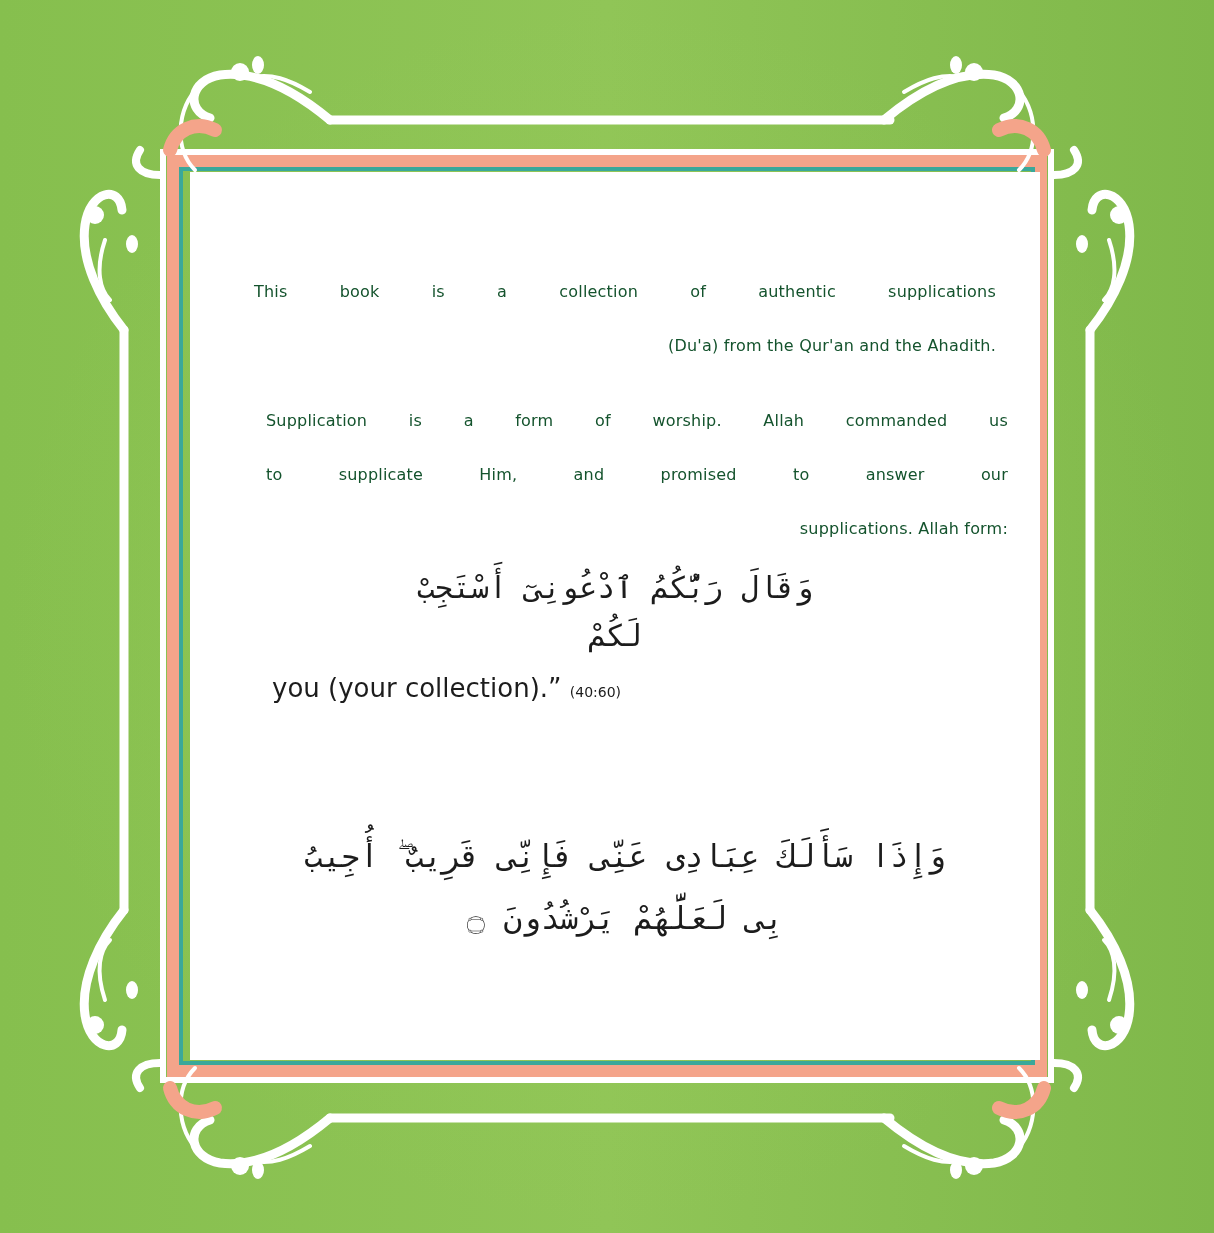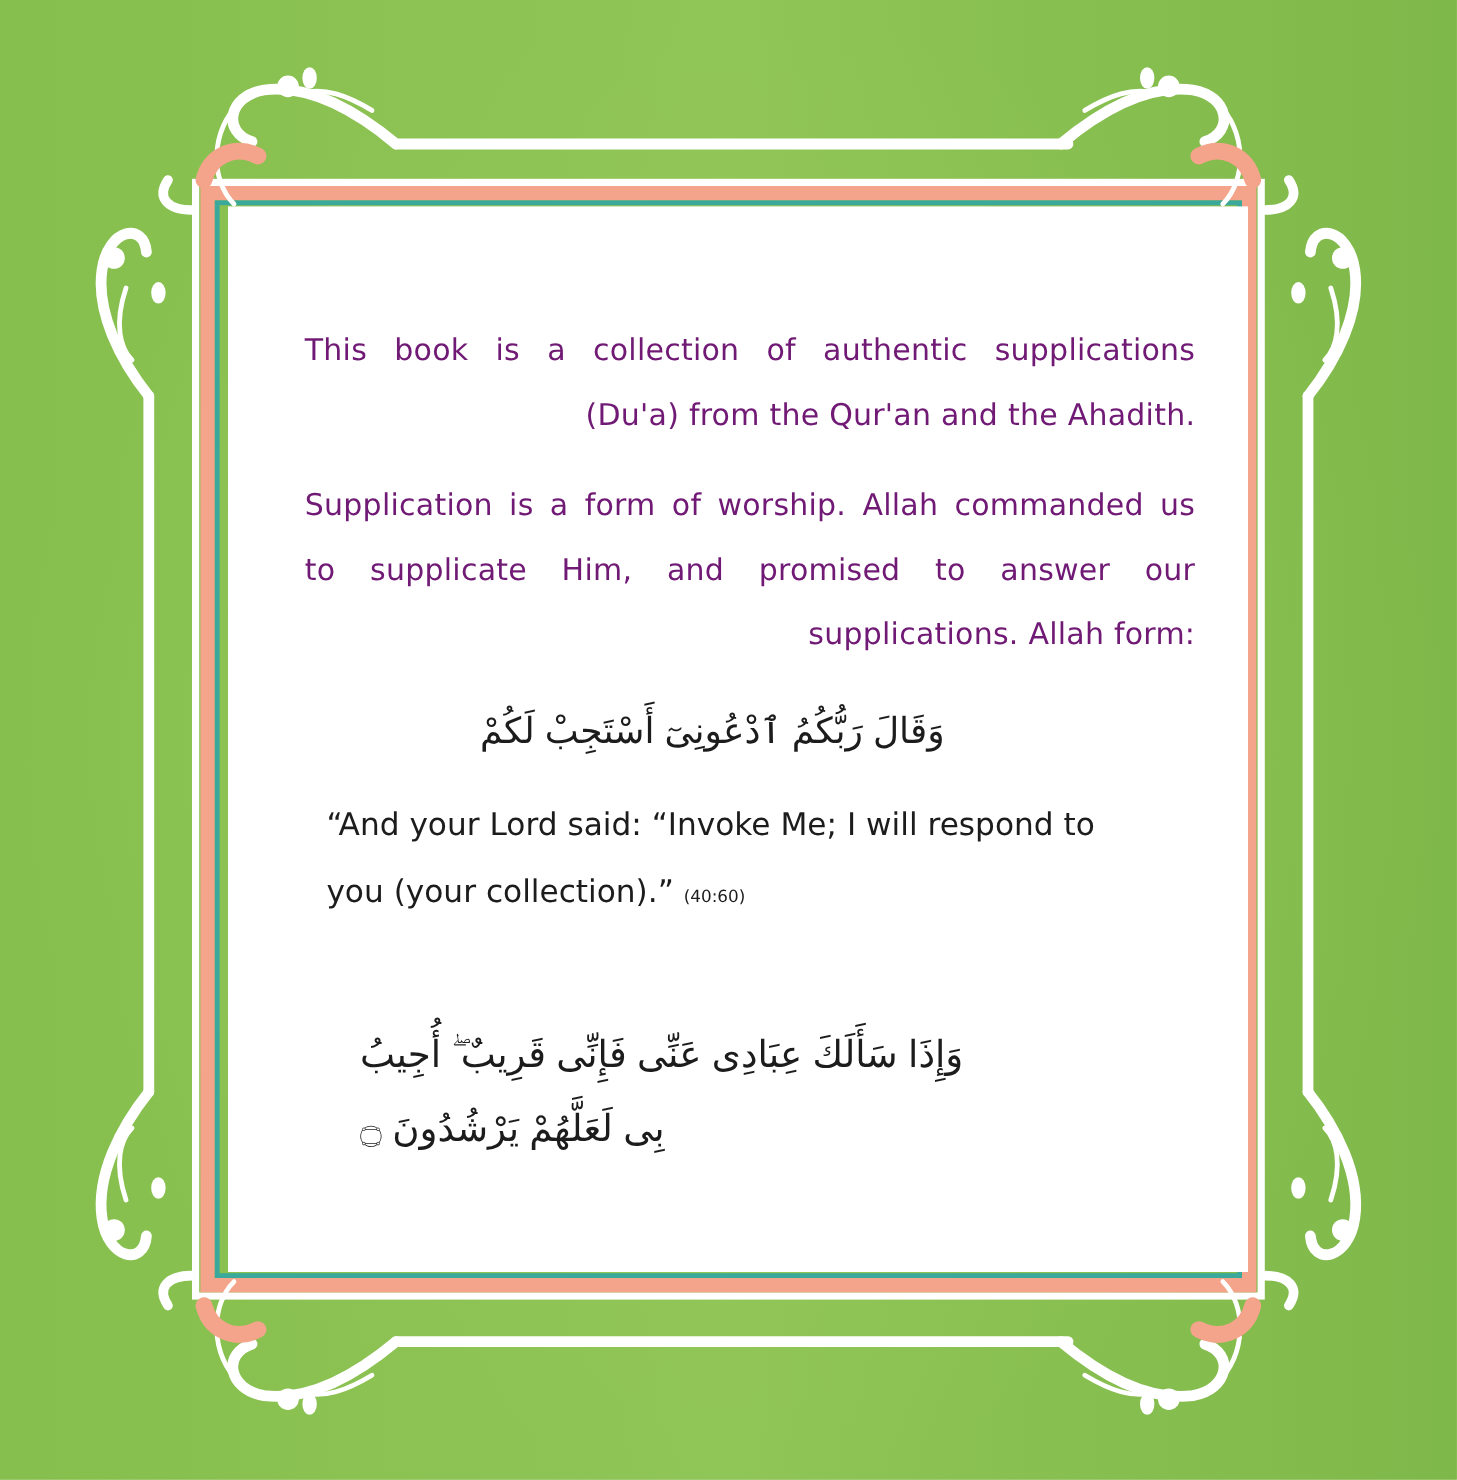--- a/index.html
+++ b/index.html
@@ -33,51 +33,51 @@
       left: 190px;
       top: 172px;
       width: 850px;
       height: 888px;
       background: #ffffff;
     }
     .text-block {
       position: absolute;
       left: 254px;
       width: 742px;
-      color: #701a75;
+      color: #14532d;
       font-family: "DejaVu Sans", sans-serif;
-      font-size: 25px;
+      font-size: 16px;
       letter-spacing: 0.2px;
     }
     .para1 {
       top: 265px;
       line-height: 54px;
       text-align: justify;
     }
     .para2 {
       top: 394px;
       line-height: 54px;
       text-align: justify;
+      margin-left: 12px;
     }
     .justify-line {
       display: block;
       text-align: justify;
       text-align-last: justify;
     }
     .last-line {
       display: block;
       text-align: right;
     }
     .arabic {
       position: absolute;
       direction: rtl;
-      text-align: left;
+      text-align: center;
       color: #1c1c1c;
-      font-family: Liberation Sans, sans-serif;
-      margin-top: 20px;
+      font-family: Liberation Mono, monospace;
     }
     .verse1 {
       left: 400px;
       width: 430px;
       top: 566px;
       font-size: 30px;
       line-height: 48px;
     }
     .translation {
       position: absolute;
@@ -190,21 +190,20 @@
 
   <div class="text-block para2">
     <span class="justify-line">Supplication is a form of worship. Allah commanded us</span>
     <span class="justify-line">to supplicate Him, and promised to answer our</span>
     <span class="last-line">supplications. Allah form:</span>
   </div>
 
   <div class="arabic verse1">وَقَالَ رَبُّكُمُ ٱدْعُونِىٓ أَسْتَجِبْ لَكُمْ</div>
 
   <div class="translation">
-    <div>“And your Lord said: “Invoke Me; I will respond to</div>
     <div>
       <span>you (your collection).”</span>
       <span class="ref">(40:60)</span>
     </div>
   </div>
 
   <div class="arabic verse2">
     <div>وَإِذَا سَأَلَكَ عِبَادِى عَنِّى فَإِنِّى قَرِيبٌ ۖ أُجِيبُ</div>
     <div>بِى لَعَلَّهُمْ يَرْشُدُونَ ۝</div>
   </div>

